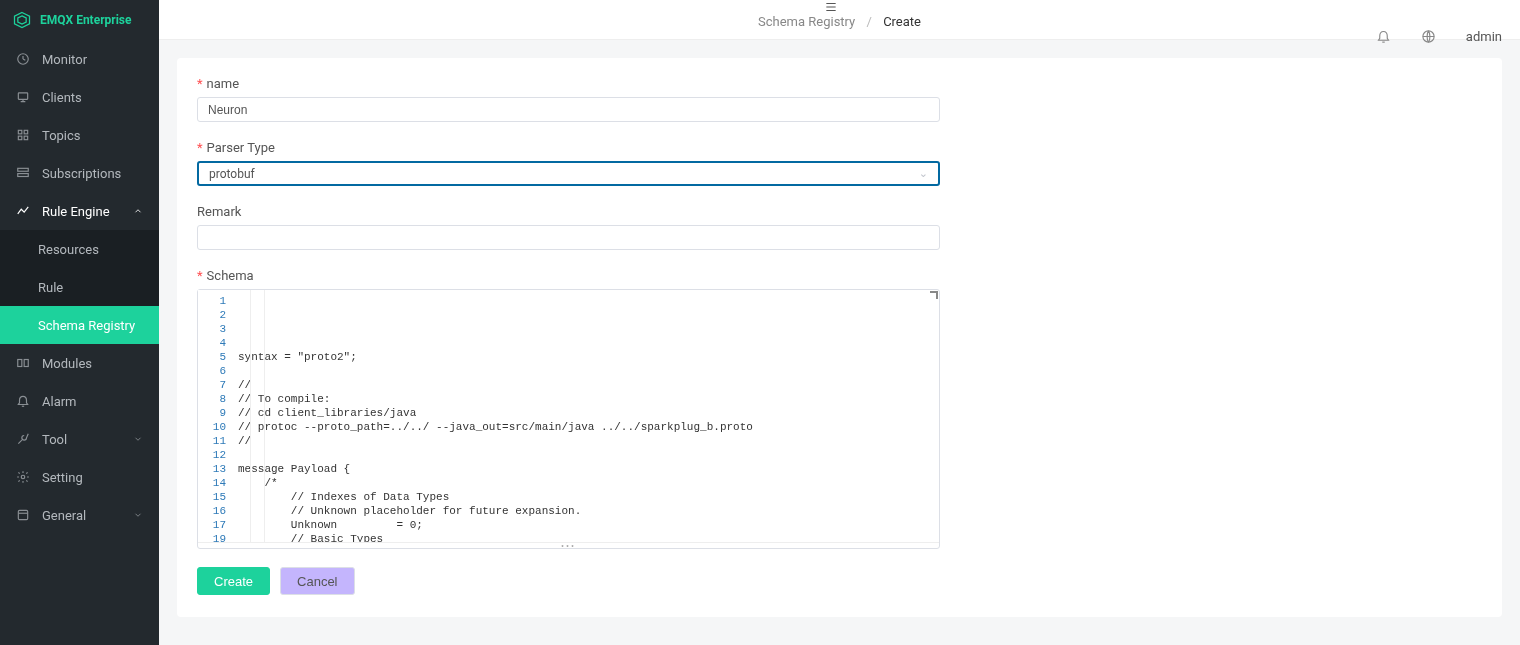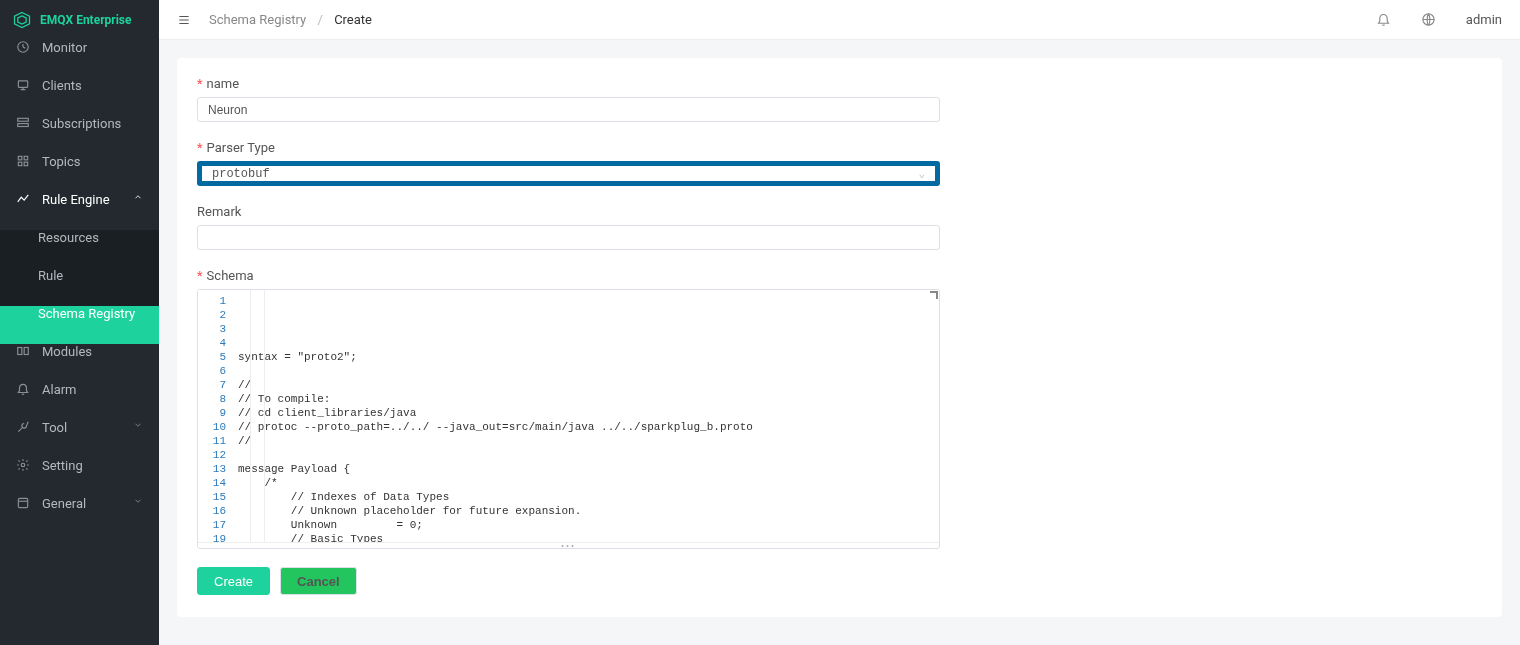--- a/index.html
+++ b/index.html
@@ -3,55 +3,55 @@
 <meta charset="utf-8">
 <style>
 * { box-sizing: border-box; margin: 0; padding: 0; }
 body { font-family: -apple-system, BlinkMacSystemFont, "Segoe UI", Roboto, "Helvetica Neue", Arial, sans-serif; font-size: 13px; color: #333; background: #fff; }
 .layout { display: flex; width: 1520px; height: 645px; overflow: hidden; }
 .sidebar { width: 159px; background: #23292e; flex-shrink: 0; display: flex; flex-direction: column; }
 .logo-row { height: 40px; display: flex; align-items: center; padding: 0 12px; gap: 8px; }
 .logo-row svg { width: 20px; height: 20px; }
 .logo-text { color: #1dd29c; font-weight: 700; font-size: 12px; }
 .nav { flex: 1; }
-.nav-item { display: flex; height: 38px; padding: 0 16px; color: #b3b8bd; font-size: 13px; cursor: pointer; gap: 12px; position: relative; }
+.nav-item { display: flex; align-items: center; height: 38px; padding: 0 16px; color: #b3b8bd; font-size: 13px; cursor: pointer; gap: 12px; position: relative; }
 .nav-item .icon { width: 14px; height: 14px; display: flex; align-items: center; justify-content: center; flex-shrink: 0; }
 .nav-item.sub { padding-left: 38px; background: #1a1f23; }
 .nav-item.active-group { color: #fff; }
 .nav-item.selected { background: #1dd29c; color: #fff; }
 .nav-item .chevron { position: absolute; right: 16px; }
 .main { flex: 1; display: flex; flex-direction: column; background: #f5f6f7; }
-.header { height: 40px; background: #fff; display: flex; align-items: center; padding: 0 18px; border-bottom: 1px solid #eee; }
+.header { height: 40px; background: #fff; display: flex; align-items: center; padding: 0 18px; border-bottom: 1px solid #eee; flex-direction: column; }
 .hamburger { margin-right: 18px; cursor: pointer; }
 .breadcrumb { color: #888; font-size: 13px; }
 .breadcrumb .sep { margin: 0 8px; color: #bbb; }
 .breadcrumb .cur { color: #333; }
 .header-right { margin-left: auto; display: flex; align-items: center; gap: 30px; color: #888; }
 .header-right .user { color: #555; font-size: 13px; }
 .content { flex: 1; padding: 18px; overflow: auto; }
 .card { background: #fff; border-radius: 4px; padding: 18px 20px 22px 20px; }
 .form-row { margin-bottom: 18px; }
 .form-label { font-size: 13px; color: #555; margin-bottom: 6px; display: block; }
 .form-label .req { color: #ff4d4f; margin-right: 4px; }
 .txt-input { width: 743px; height: 25px; border: 1px solid #dcdfe6; border-radius: 3px; padding: 2px 10px; font-size: 12px; color: #555; outline: none; }
-.select { width: 743px; height: 25px; border: 5px solid #0369a1; border-radius: 3px; padding: 2px 10px; font-size: 12px; color: #555; display: flex; align-items: center; justify-content: space-between; cursor: pointer; font-family: Liberation Mono, monospace; }
+.select { width: 743px; height: 25px; border: 2px solid #0369a1; border-radius: 3px; padding: 2px 10px; font-size: 12px; color: #555; display: flex; align-items: center; justify-content: space-between; cursor: pointer; }
 .select .arrow { color: #c0c4cc; font-size: 11px; }
 .editor { width: 743px; border: 1px solid #dcdfe6; border-radius: 3px; background: #fff; position: relative; }
 .editor-body { display: flex; font-family: Menlo, Monaco, "Courier New", monospace; font-size: 11px; line-height: 14px; height: 252px; overflow: hidden; }
 .gutter { width: 34px; text-align: right; padding: 4px 6px 4px 0; background: #fff; color: #2e7ab8; border-right: 0; }
 .gutter div { height: 14px; }
 .code { flex: 1; padding: 4px 6px; color: #333; white-space: pre; position: relative; }
 .code-line { height: 14px; }
 .guide { position:absolute; top:0; bottom:0; border-left:1px solid #eee; }
 .editor-resize { height: 6px; display:flex; align-items:center; justify-content:center; border-top:1px solid #eee; color:#aaa; font-size:9px; letter-spacing:2px; cursor: row-resize; user-select:none; }
 .editor-corner { position:absolute; top:1px; right:1px; width:8px; height:8px; border-top:2px solid #888; border-right:2px solid #888; }
 .btn-row { margin-top: 18px; display: flex; gap: 10px; }
 .btn { height: 28px; padding: 0 16px; border-radius: 3px; font-size: 13px; cursor: pointer; display:inline-flex; align-items:center; }
 .btn-primary { background: #1dd29c; color: #fff; border: 1px solid #1dd29c; }
-.btn-default { background: #22c55e; color: #555; border: 1px solid #dcdfe6; font-weight: bold; }
+.btn-default { background: #c4b5fd; color: #555; border: 1px solid #dcdfe6; }
 svg { display:block; }
 </style>
 </head>
 <body>
 
 <div class="layout">
   <div class="sidebar">
     <div class="logo-row">
       <span>
         <svg viewBox="0 0 24 24" fill="none" stroke="#1dd29c" stroke-width="1.5">
@@ -76,36 +76,36 @@
             <svg width="14" height="14" viewBox="0 0 24 24" fill="none" stroke="#8a8f94" stroke-width="2">
               <rect x="4" y="5" width="16" height="11" rx="1"></rect>
               <path d="M8 20h8 M12 16v4"></path>
             </svg>
           </span>
         <span>Clients</span>
       </div>
       <div class="nav-item">
         <span class="icon">
             <svg width="14" height="14" viewBox="0 0 24 24" fill="none" stroke="#8a8f94" stroke-width="2">
-              <rect x="3" y="4" width="18" height="5"></rect>
-              <rect x="3" y="13" width="18" height="5"></rect>
-            </svg>
-          </span>
-        <span>Subscriptions</span>
-      </div>
-      <div class="nav-item">
-        <span class="icon">
-            <svg width="14" height="14" viewBox="0 0 24 24" fill="none" stroke="#8a8f94" stroke-width="2">
               <rect x="4" y="4" width="6" height="6"></rect>
               <rect x="14" y="4" width="6" height="6"></rect>
               <rect x="4" y="14" width="6" height="6"></rect>
               <rect x="14" y="14" width="6" height="6"></rect>
             </svg>
           </span>
         <span>Topics</span>
+      </div>
+      <div class="nav-item">
+        <span class="icon">
+            <svg width="14" height="14" viewBox="0 0 24 24" fill="none" stroke="#8a8f94" stroke-width="2">
+              <rect x="3" y="4" width="18" height="5"></rect>
+              <rect x="3" y="13" width="18" height="5"></rect>
+            </svg>
+          </span>
+        <span>Subscriptions</span>
       </div>
       <div class="nav-item active-group">
         <span class="icon">
             <svg width="14" height="14" viewBox="0 0 24 24" fill="none" stroke="#fff" stroke-width="2">
               <path d="M3 17 L9 9 L14 14 L21 5"></path>
             </svg>
           </span>
         <span>Rule Engine</span>
         <span class="chevron">
             <svg width="10" height="10" viewBox="0 0 24 24" fill="none" stroke="#fff" stroke-width="2">

